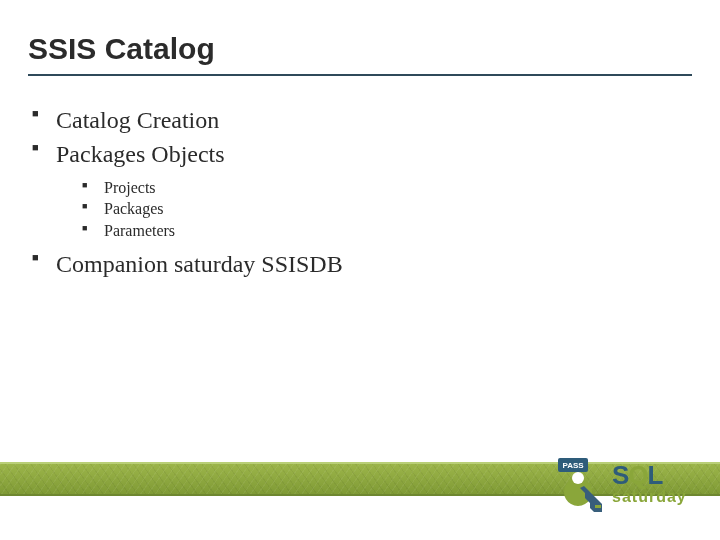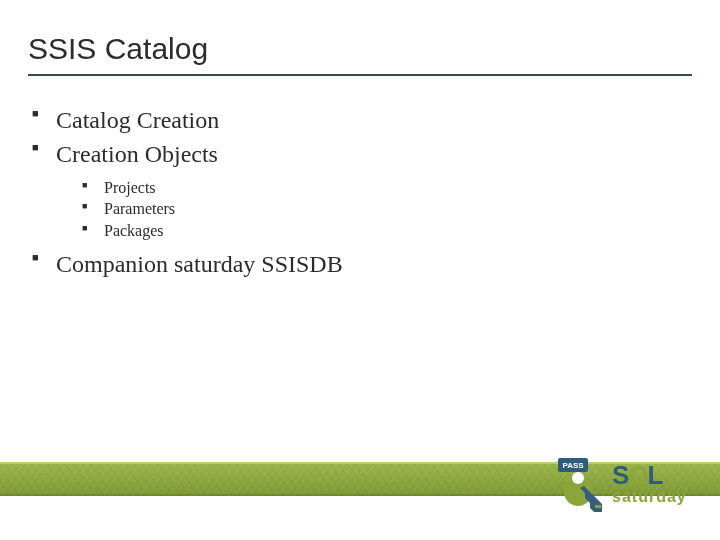--- a/index.html
+++ b/index.html
@@ -5,21 +5,21 @@
   * { margin: 0; padding: 0; box-sizing: border-box; }
   html, body { width: 720px; height: 540px; font-family: Arial, Helvetica, sans-serif; background: #fff; overflow: hidden; }
   .slide { position: relative; width: 720px; height: 540px; }
 
   .title {
     position: absolute;
     left: 28px;
     top: 32px;
     font-size: 30px;
     color: #2b2b2b;
-    font-weight: 400;
+    font-weight: 700;
   }
   .title-rule {
     position: absolute;
     left: 28px;
     top: 74px;
     width: 664px;
     height: 0;
     border-top: 2px solid #2f4a5a;
   }
 
@@ -107,30 +107,30 @@
 
   <div class="title">SSIS Catalog</div>
   <div class="title-rule"></div>
 
   <div class="content">
     <ul class="lvl1">
       <li>
         <span>Catalog Creation</span>
       </li>
       <li>
-        <span>Creation Objects</span>
+        <span>Packages Objects</span>
         <ul class="lvl2">
           <li>
             <span>Projects</span>
           </li>
           <li>
-            <span>Parameters</span>
+            <span>Packages</span>
           </li>
           <li>
-            <span>Packages</span>
+            <span>Parameters</span>
           </li>
         </ul>
       </li>
       <li>
         <span>Companion saturday SSISDB</span>
       </li>
     </ul>
   </div>
 
   <div class="band">

